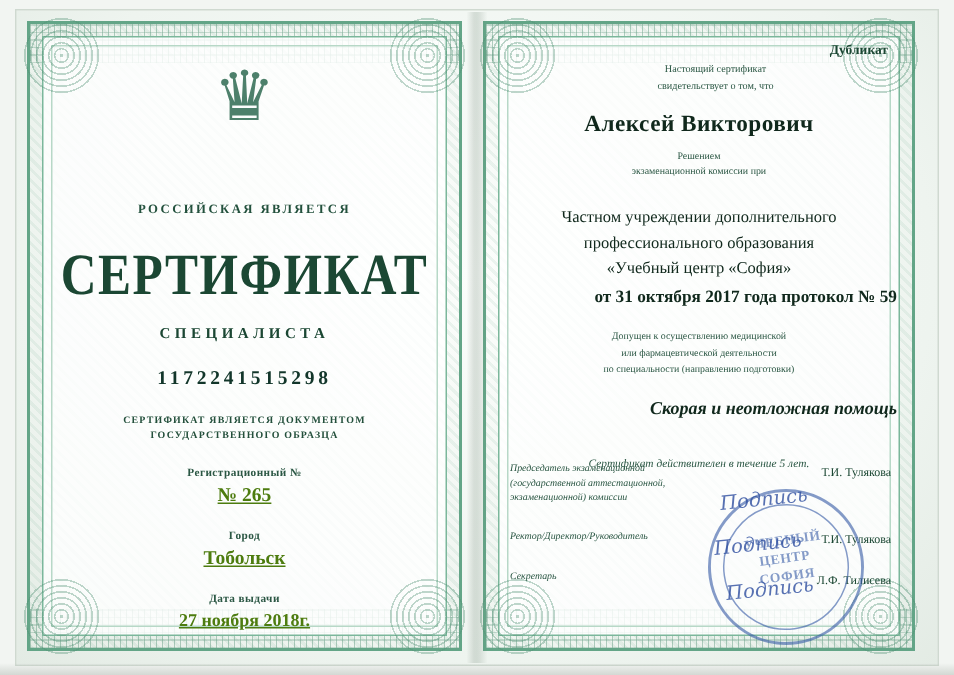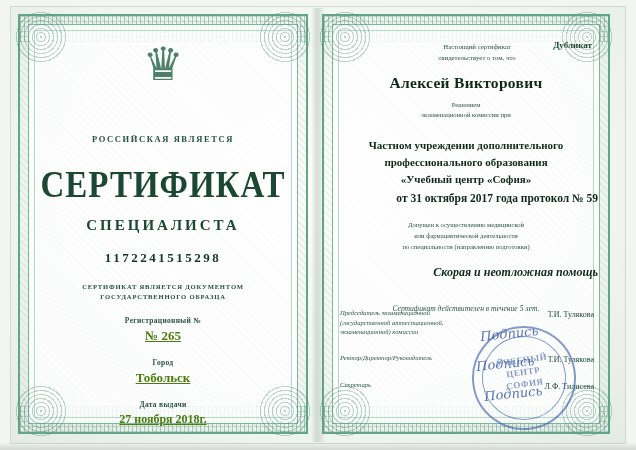--- a/index.html
+++ b/index.html
@@ -122,21 +122,21 @@
     font-size: 33px;
     font-weight: bold;
     letter-spacing: 1px;
     color: #1b4733;
     transform: scaleY(1.18);
     font-family: "Liberation Serif", serif;
     text-shadow: 0 1px 0 rgba(255,255,255,0.6);
   }
   .cert-sub {
     margin-top: 14px;
-    font-size: 15px;
+    font-size: 10px;
     font-weight: bold;
     letter-spacing: 3px;
     color: #1b4733;
   }
   .cert-number {
     margin-top: 16px;
     font-size: 13px;
     letter-spacing: 2.5px;
     font-weight: bold;
     color: #12362a;
@@ -175,21 +175,21 @@
   .attest {
     margin-top: 16px;
     font-size: 6.8px;
     line-height: 1.6;
     text-align: center;
     color: #2b5744;
     width: 170px;
   }
   .dublikat {
     position: absolute;
-    right: 6px; top: 14px;
+    right: 6px; top: 2px;
     font-size: 9px;
     font-weight: bold;
     color: #1b4733;
   }
   .name-line {
     margin-top: 10px;
     text-align: center;
     font-size: 15.5px;
     font-weight: bold;
     color: #10281c;
@@ -200,21 +200,21 @@
     margin-top: 8px;
     text-align: center;
     font-size: 6.6px;
     line-height: 1.6;
     color: #2b5744;
   }
   .org-block {
     margin-top: 16px;
     text-align: center;
     font-size: 11px;
-    font-weight: bold;
+    font-weight: normal;
     line-height: 1.55;
     color: #10281c;
   }
   .protocol {
     margin-top: 4px;
     text-align: right;
     font-size: 11.5px;
     font-weight: bold;
     color: #10281c;
   }

